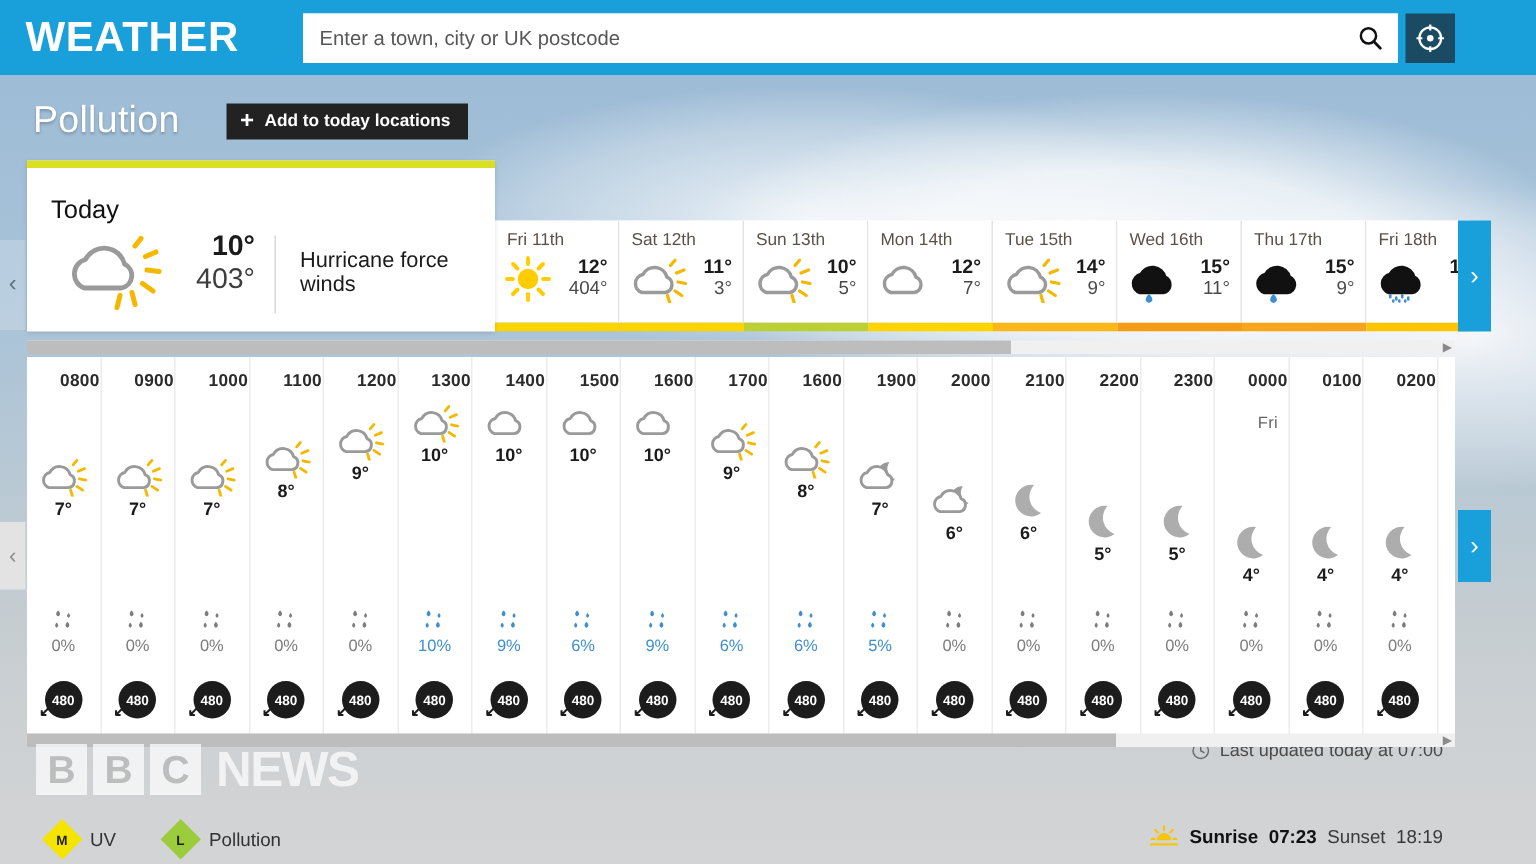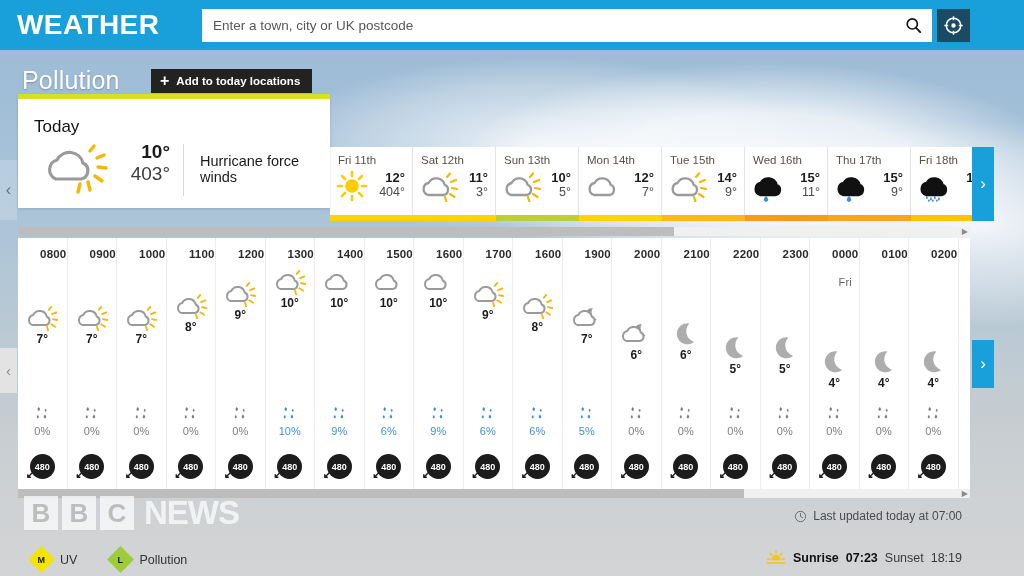--- a/index.html
+++ b/index.html
@@ -62,21 +62,21 @@
     position: absolute; left: 151px; top: 69px; height: 24px;
     background: #222; color: #fff; border: 0; cursor: pointer;
     padding: 0 12px 0 9px; font-size: 11.5px; font-weight: bold;
     display: flex; align-items: center; gap: 7px;
     font-family: "Liberation Sans", sans-serif;
   }
   .add-loc .plus { font-size: 16px; font-weight: bold; line-height: 1; }
 
   
   .today-card {
-    position: absolute; left: 18px; top: 94px; width: 312px; height: 114px;
+    position: absolute; left: 18px; top: 107px; width: 312px; height: 114px;
     background: #fff; border-top: 5px solid #d9e021;
     box-shadow: 0 1px 3px rgba(0,0,0,.12);
     z-index: 6;
   }
   .today-label { position: absolute; left: 16px; top: 18px; font-size: 17px; color: #111; }
   .today-icon { position: absolute; left: 22px; top: 44px; width: 70px; height: 52px; }
   .today-temps { position: absolute; left: 96px; top: 43px; text-align: right; width: 56px; }
   .today-hi { font-size: 19px; font-weight: bold; color: #1b1b1b; line-height: 1.05; }
   .today-lo { font-size: 19px; color: #3d3d3d; line-height: 1.25; }
   .today-div { position: absolute; left: 165px; top: 45px; width: 1px; height: 52px; background: #d8d8d8; }
@@ -173,21 +173,21 @@
   }
   .hour-scroll {
     position: absolute; left: 18px; top: 489px; width: 952px; height: 9px;
     background: #f0f0f0; z-index: 6;
   }
   .hour-scroll .thumb { height: 9px; background: #bdbdbd; width: 726px; }
   .hour-scroll .arrow { position: absolute; right: 2px; top: 0; font-size: 8px; color: #8a8a8a; line-height: 9px; }
 
   
   .updated {
-    position: absolute; right: 62px; top: 509px; font-size: 12px; color: #4a4a4a;
+    position: absolute; right: 62px; top: 493px; font-size: 12px; color: #4a4a4a;
     display: flex; align-items: center; gap: 6px;
   }
   .sun-line {
     position: absolute; right: 62px; top: 550px; font-size: 12.5px; color: #3a3a3a;
     display: flex; align-items: center; gap: 7px;
   }
   .sun-line b { color: #111; }
   .badges { position: absolute; left: 32px; top: 550px; display: flex; gap: 34px; align-items: center; }
   .badge-item { display: flex; align-items: center; gap: 9px; font-size: 12.5px; color: #333; }
   .diamond {

